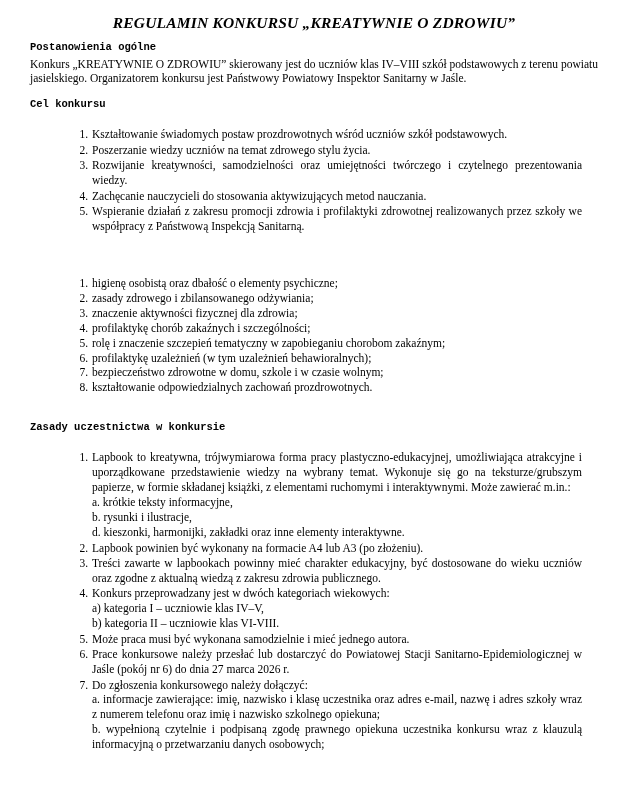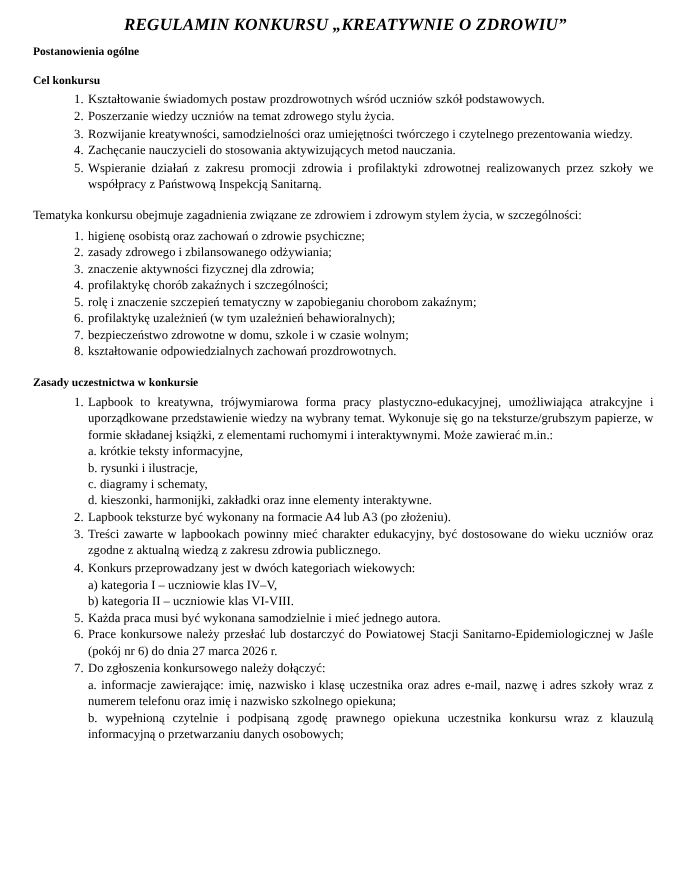--- a/index.html
+++ b/index.html
@@ -25,37 +25,37 @@
     font-family: "Liberation Serif", serif;
     font-weight: bold;
     font-style: italic;
     font-size: 15.5px;
     text-align: center;
     letter-spacing: 0.2px;
     margin: 0 0 8px 0;
     line-height: 1.2;
   }
   .sec-head {
-    font-family: Liberation Serif, serif;
+    font-family: Liberation Mono, monospace;
     font-weight: bold;
     font-size: 10.5px;
     margin: 0 0 3px 0;
     line-height: 1.25;
   }
   .para {
     font-size: 11.5px;
     line-height: 1.28;
     text-align: justify;
     margin: 0 0 2px 0;
   }
   .para.lead {
     margin-bottom: 0;
   }
   ol.numlist {
-    margin: 4px;
+    margin: 16px;
     padding: 0 0 0 0;
     list-style: none;
     counter-reset: item;
   }
   ol.numlist > li {
     counter-increment: item;
     position: relative;
     padding-left: 46px;
     font-size: 11.5px;
     line-height: 1.3;
@@ -83,70 +83,69 @@
   }
 </style>
 </head>
 <body>
 
 <div class="page">
 
   <div class="doc-title">REGULAMIN KONKURSU „KREATYWNIE O ZDROWIU”</div>
 
   <div class="sec-head">Postanowienia ogólne</div>
+  <p class="para">Konkurs „KREATYWNIE O ZDROWIU” skierowany jest do uczniów klas IV–VIII szkół podstawowych z terenu powiatu jasielskiego. Organizatorem konkursu jest Państwowy Powiatowy Inspektor Sanitarny w Jaśle.</p>
 
   <div class="block-gap"></div>
 
   <div class="sec-head">Cel konkursu</div>
   <ol class="numlist">
     <li>Kształtowanie świadomych postaw prozdrowotnych wśród uczniów szkół podstawowych.</li>
     <li>Poszerzanie wiedzy uczniów na temat zdrowego stylu życia.</li>
     <li>Rozwijanie kreatywności, samodzielności oraz umiejętności twórczego i czytelnego prezentowania wiedzy.</li>
     <li>Zachęcanie nauczycieli do stosowania aktywizujących metod nauczania.</li>
     <li>Wspieranie działań z zakresu promocji zdrowia i profilaktyki zdrowotnej realizowanych przez szkoły we współpracy z Państwową Inspekcją Sanitarną.</li>
   </ol>
 
   <div class="block-gap"></div>
 
-  <p class="para lead">Tematyka konkursu obejmuje zagadnienia związane ze zdrowiem i zdrowym stylem życia, w szczególności:</p>
   <ol class="numlist tight">
-    <li>higienę osobistą oraz zachowań o zdrowie psychiczne;</li>
+    <li>higienę osobistą oraz dbałość o elementy psychiczne;</li>
     <li>zasady zdrowego i zbilansowanego odżywiania;</li>
     <li>znaczenie aktywności fizycznej dla zdrowia;</li>
     <li>profilaktykę chorób zakaźnych i szczególności;</li>
     <li>rolę i znaczenie szczepień tematyczny w zapobieganiu chorobom zakaźnym;</li>
     <li>profilaktykę uzależnień (w tym uzależnień behawioralnych);</li>
     <li>bezpieczeństwo zdrowotne w domu, szkole i w czasie wolnym;</li>
     <li>kształtowanie odpowiedzialnych zachowań prozdrowotnych.</li>
   </ol>
 
   <div class="block-gap"></div>
 
   <div class="sec-head">Zasady uczestnictwa w konkursie</div>
   <ol class="numlist">
     <li>
       <span>Lapbook to kreatywna, trójwymiarowa forma pracy plastyczno-edukacyjnej, umożliwiająca atrakcyjne i uporządkowane przedstawienie wiedzy na wybrany temat. Wykonuje się go na teksturze/grubszym papierze, w formie składanej książki, z elementami ruchomymi i interaktywnymi. Może zawierać m.in.:</span>
       <span class="subline">a. krótkie teksty informacyjne,</span>
       <span class="subline">b. rysunki i ilustracje,</span>
-      <span class="subline">c. diagramy i schematy,</span>
       <span class="subline">d. kieszonki, harmonijki, zakładki oraz inne elementy interaktywne.</span>
     </li>
     <li>
-      <span>Lapbook teksturze być wykonany na formacie A4 lub A3 (po złożeniu).</span>
+      <span>Lapbook powinien być wykonany na formacie A4 lub A3 (po złożeniu).</span>
     </li>
     <li>
       <span>Treści zawarte w lapbookach powinny mieć charakter edukacyjny, być dostosowane do wieku uczniów oraz zgodne z aktualną wiedzą z zakresu zdrowia publicznego.</span>
     </li>
     <li>
       <span>Konkurs przeprowadzany jest w dwóch kategoriach wiekowych:</span>
       <span class="subline">a) kategoria I – uczniowie klas IV–V,</span>
       <span class="subline">b) kategoria II – uczniowie klas VI-VIII.</span>
     </li>
     <li>
-      <span>Każda praca musi być wykonana samodzielnie i mieć jednego autora.</span>
+      <span>Może praca musi być wykonana samodzielnie i mieć jednego autora.</span>
     </li>
     <li>
       <span>Prace konkursowe należy przesłać lub dostarczyć do Powiatowej Stacji Sanitarno-Epidemiologicznej w Jaśle (pokój nr 6) do dnia 27 marca 2026 r.</span>
     </li>
     <li>
       <span>Do zgłoszenia konkursowego należy dołączyć:</span>
       <span class="subline">a. informacje zawierające: imię, nazwisko i klasę uczestnika oraz adres e-mail, nazwę i adres szkoły wraz z numerem telefonu oraz imię i nazwisko szkolnego opiekuna;</span>
       <span class="subline">b. wypełnioną czytelnie i podpisaną zgodę prawnego opiekuna uczestnika konkursu wraz z klauzulą informacyjną o przetwarzaniu danych osobowych;</span>
     </li>
   </ol>

